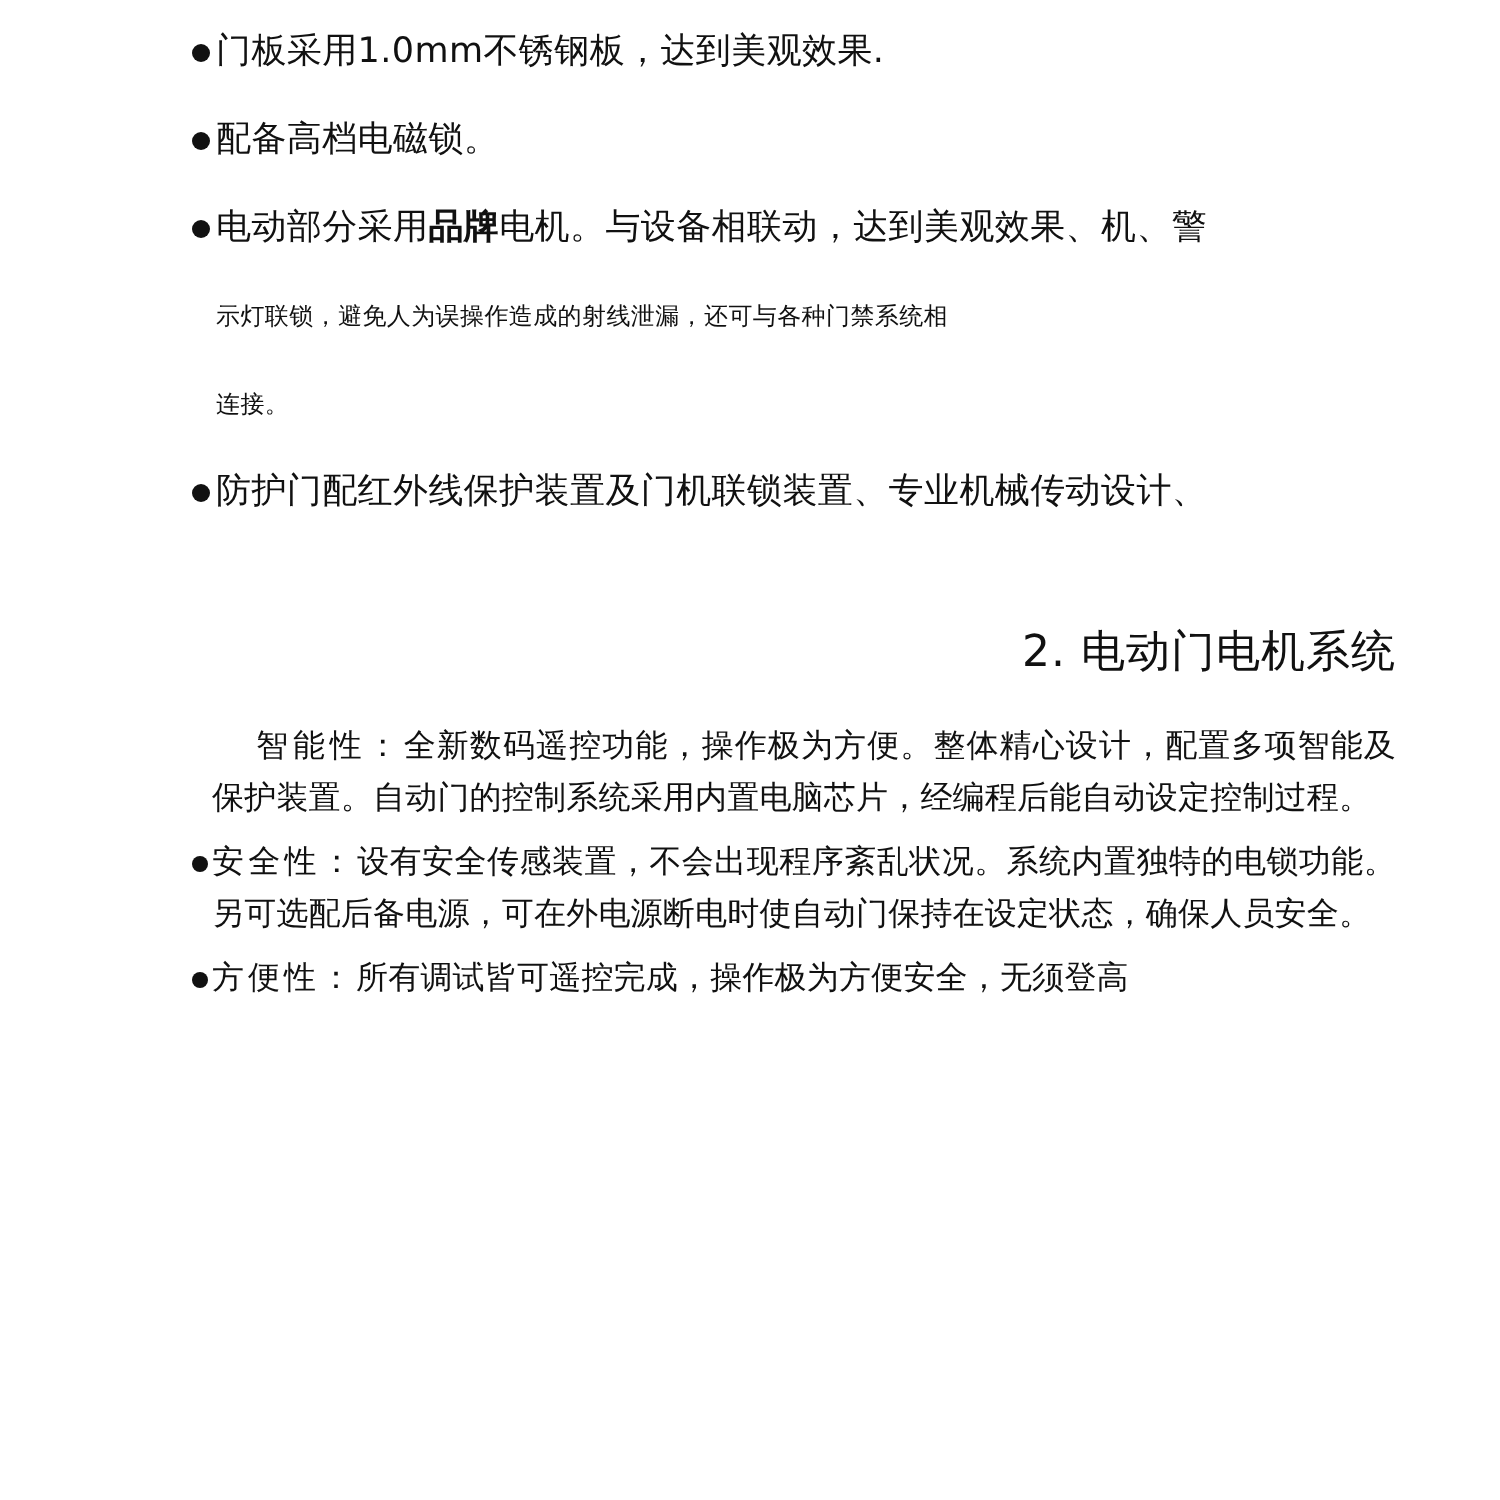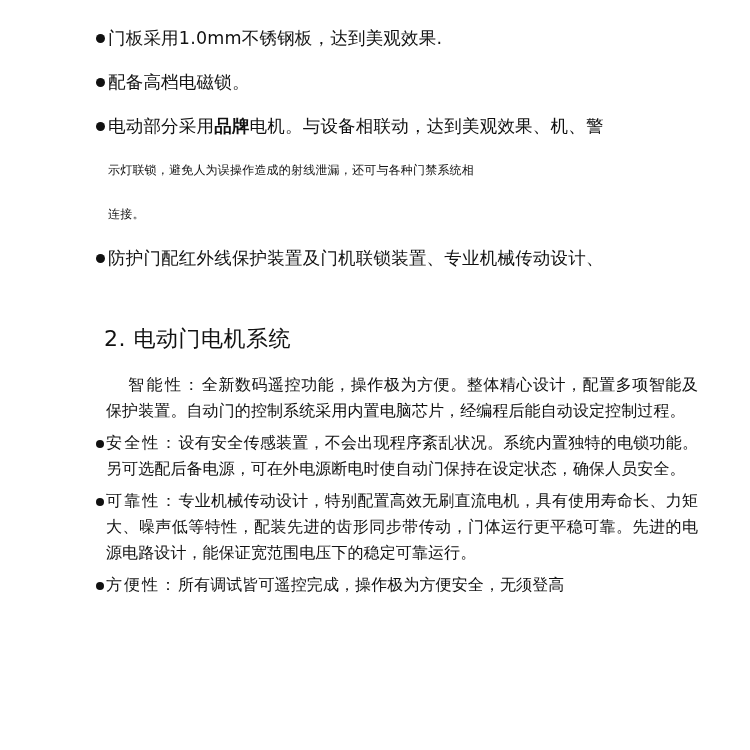--- a/index.html
+++ b/index.html
@@ -12,21 +12,21 @@
     height: 750px;
     overflow: hidden;
     font-family: "DejaVu Sans", "Liberation Sans", sans-serif;
     color: #111111;
   }
   .page {
     position: relative;
     width: 750px;
     height: 750px;
     box-sizing: border-box;
-    padding: 12px 52px 0 96px;
+    padding: 0 52px 0 96px;
   }
   
   .top-block {
     padding-top: 4px;
   }
   .bullet-line {
     display: flex;
     align-items: flex-start;
     font-size: 17.5px;
     line-height: 44px;
@@ -54,20 +54,21 @@
     font-weight: bold;
   }
   
   .section-heading {
     font-size: 22px;
     line-height: 30px;
     margin-top: 44px;
     margin-bottom: 18px;
     padding-left: 8px;
     letter-spacing: 0.5px;
+    text-align: right;
   }
   
   .feature {
     display: flex;
     align-items: flex-start;
     margin-top: 6px;
   }
   .feature .dot {
     flex: 0 0 auto;
     width: 8px;
@@ -139,26 +140,20 @@
       </div>
     </div>
 
     <div class="feature">
       <span class="dot"></span>
       <div class="feature-body">
         <span class="label">安全性：</span><span>设有安全传感装置，不会出现程序紊乱状况。系统内置独特的电锁功能。另可选配后备电源，可在外电源断电时使自动门保持在设定状态，确保人员安全。</span>
       </div>
     </div>
 
-    <div class="feature">
-      <span class="dot"></span>
-      <div class="feature-body">
-        <span class="label">可靠性：</span><span>专业机械传动设计，特别配置高效无刷直流电机，具有使用寿命长、力矩大、噪声低等特性，配装先进的齿形同步带传动，门体运行更平稳可靠。先进的电源电路设计，能保证宽范围电压下的稳定可靠运行。</span>
-      </div>
-    </div>
 
 
 
     <div class="feature">
       <span class="dot"></span>
       <div class="feature-body">
         <span class="label">方便性：</span><span>所有调试皆可遥控完成，操作极为方便安全，无须登高</span>
       </div>
     </div>
 

